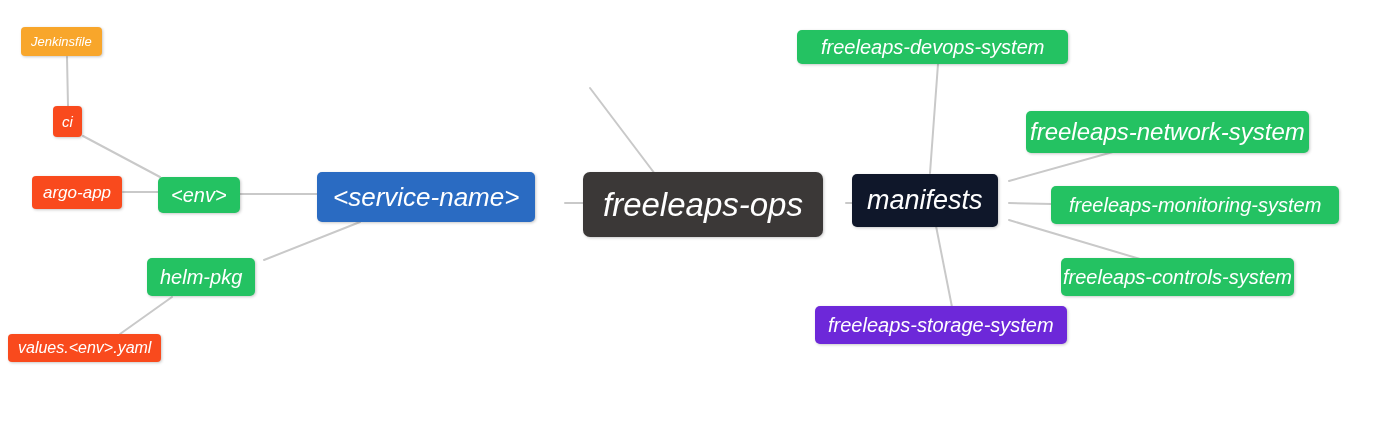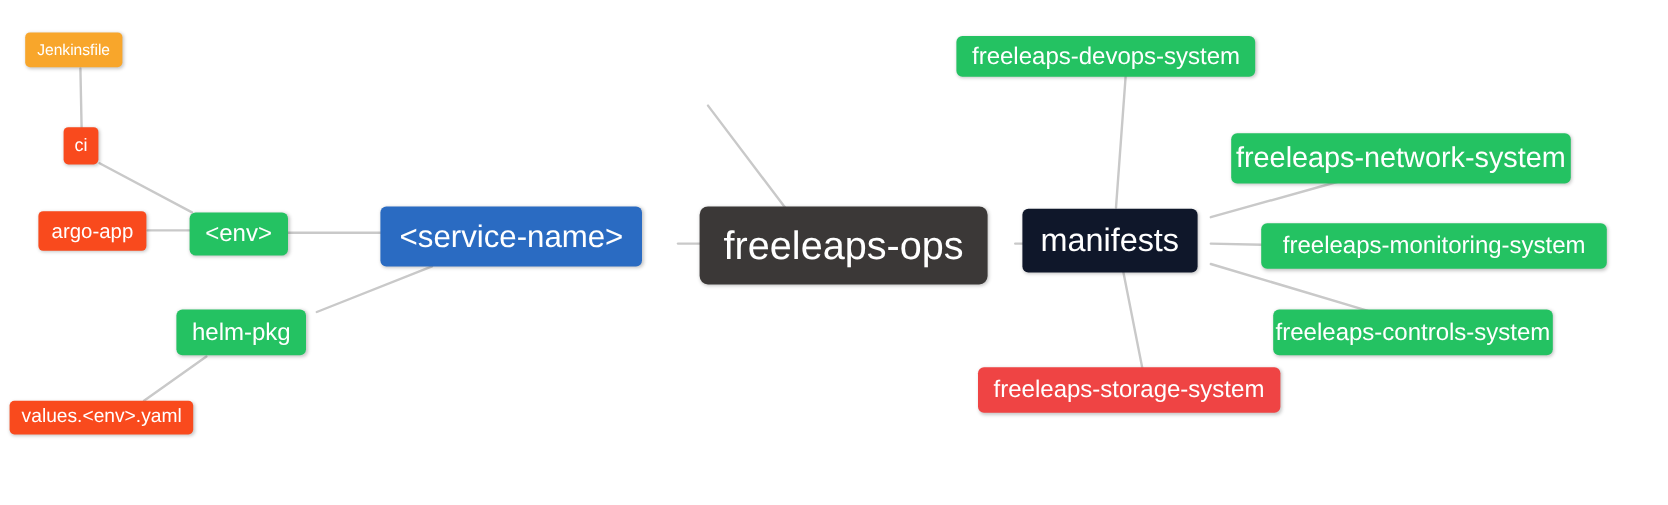--- a/index.html
+++ b/index.html
@@ -25,33 +25,34 @@
   .node {
     position: absolute;
     color: #ffffff;
     white-space: nowrap;
     line-height: 1;
     border-radius: 5px;
     box-shadow: 1px 1px 3px rgba(0,0,0,0.22);
     cursor: default;
     text-align: center;
     box-sizing: border-box;
+    font-style: italic;
   }
   
   #n-jenkinsfile { left: 21px;   top: 27px;  font-size: 13px; padding: 8px 10px;  border-radius: 4px; }
   #n-ci          { left: 53px;   top: 106px; font-size: 15px; padding: 8px 9px;   border-radius: 4px; }
   #n-argo-app    { left: 32px;   top: 176px; font-size: 17px; padding: 8px 11px;  border-radius: 4px; }
   #n-env         { left: 158px;  top: 177px; font-size: 20px; padding: 8px 13px; }
   #n-helm-pkg    { left: 147px;  top: 258px; font-size: 20px; padding: 9px 13px; }
   #n-values      { left: 8px;    top: 334px; font-size: 16px; padding: 6px 10px;  border-radius: 4px; }
   #n-pipeline    { left: 315px;  top: 36px;  font-size: 26px; padding: 13px 17px; }
   #n-service     { left: 317px;  top: 172px; font-size: 26px; padding: 12px 16px; }
   #n-root        { left: 583px;  top: 172px; font-size: 33px; padding: 16px 20px; border-radius: 7px; }
   #n-manifests   { left: 852px;  top: 174px; font-size: 27px; padding: 13px 15px; }
-  #n-devops      { left: 797px;  top: 30px;  font-size: 20px; padding: 7px 13px; }
+  #n-devops      { left: 797px;  top: 30px;  font-size: 20px; padding: 7px 24px; }
   #n-network     { left: 1026px; top: 111px; font-size: 24px; padding: 9px 4px; }
   #n-monitoring  { left: 1051px; top: 186px; font-size: 20px; padding: 9px 18px; }
   #n-controls    { left: 1061px; top: 258px; font-size: 20px; padding: 9px 2px; }
   #n-storage     { left: 815px;  top: 306px; font-size: 20px; padding: 9px 13px; }
 </style>
 </head>
 <body>
 
 <div class="canvas">
 
@@ -78,15 +79,15 @@
   <div class="node" id="n-env" style="background: rgb(36, 194, 98);">&lt;env&gt;</div>
   <div class="node" id="n-helm-pkg" style="background: rgb(36, 194, 98);">helm-pkg</div>
   <div class="node" id="n-values" style="background: rgb(249, 74, 29);">values.&lt;env&gt;.yaml</div>
   <div class="node" id="n-service" style="background: rgb(42, 107, 194);">&lt;service-name&gt;</div>
   <div class="node" id="n-root" style="background: rgb(59, 56, 55);">freeleaps-ops</div>
   <div class="node" id="n-manifests" style="background: #0f172a;">manifests</div>
   <div class="node" id="n-devops" style="background: rgb(36, 194, 98);">freeleaps-devops-system</div>
   <div class="node" id="n-network" style="background: rgb(36, 194, 98);">freeleaps-network-system</div>
   <div class="node" id="n-monitoring" style="background: rgb(36, 194, 98);">freeleaps-monitoring-system</div>
   <div class="node" id="n-controls" style="background: rgb(36, 194, 98);">freeleaps-controls-system</div>
-  <div class="node" id="n-storage" style="background: #ef4444;">freeleaps-storage-system</div>
+  <div class="node" id="n-storage" style="background: #6d28d9;">freeleaps-storage-system</div>
 
 </div>
 
 </body></html>

